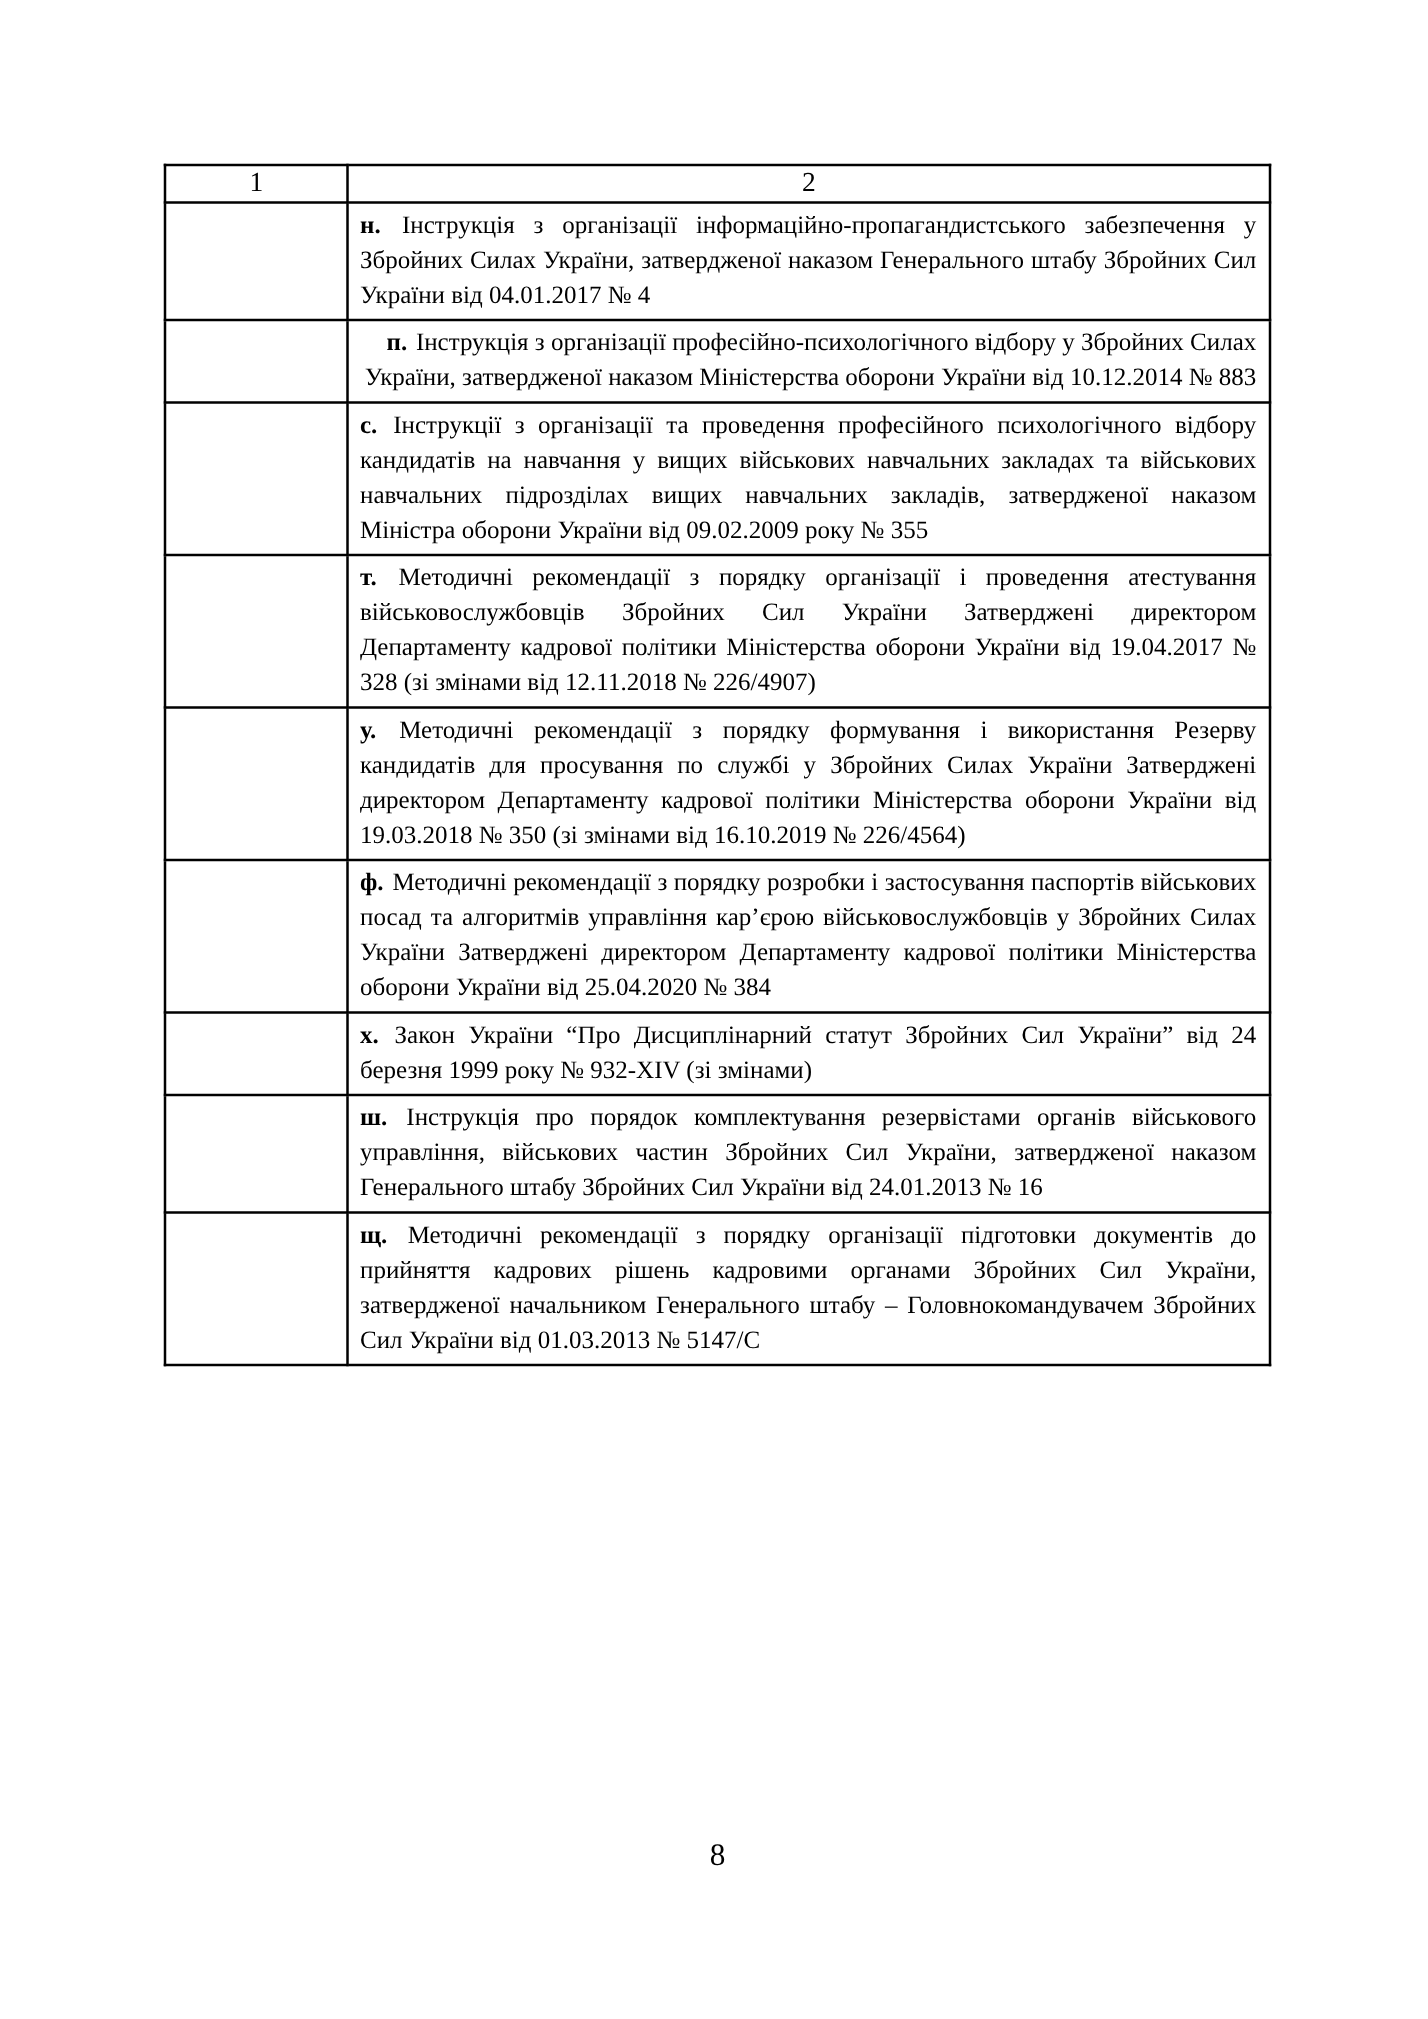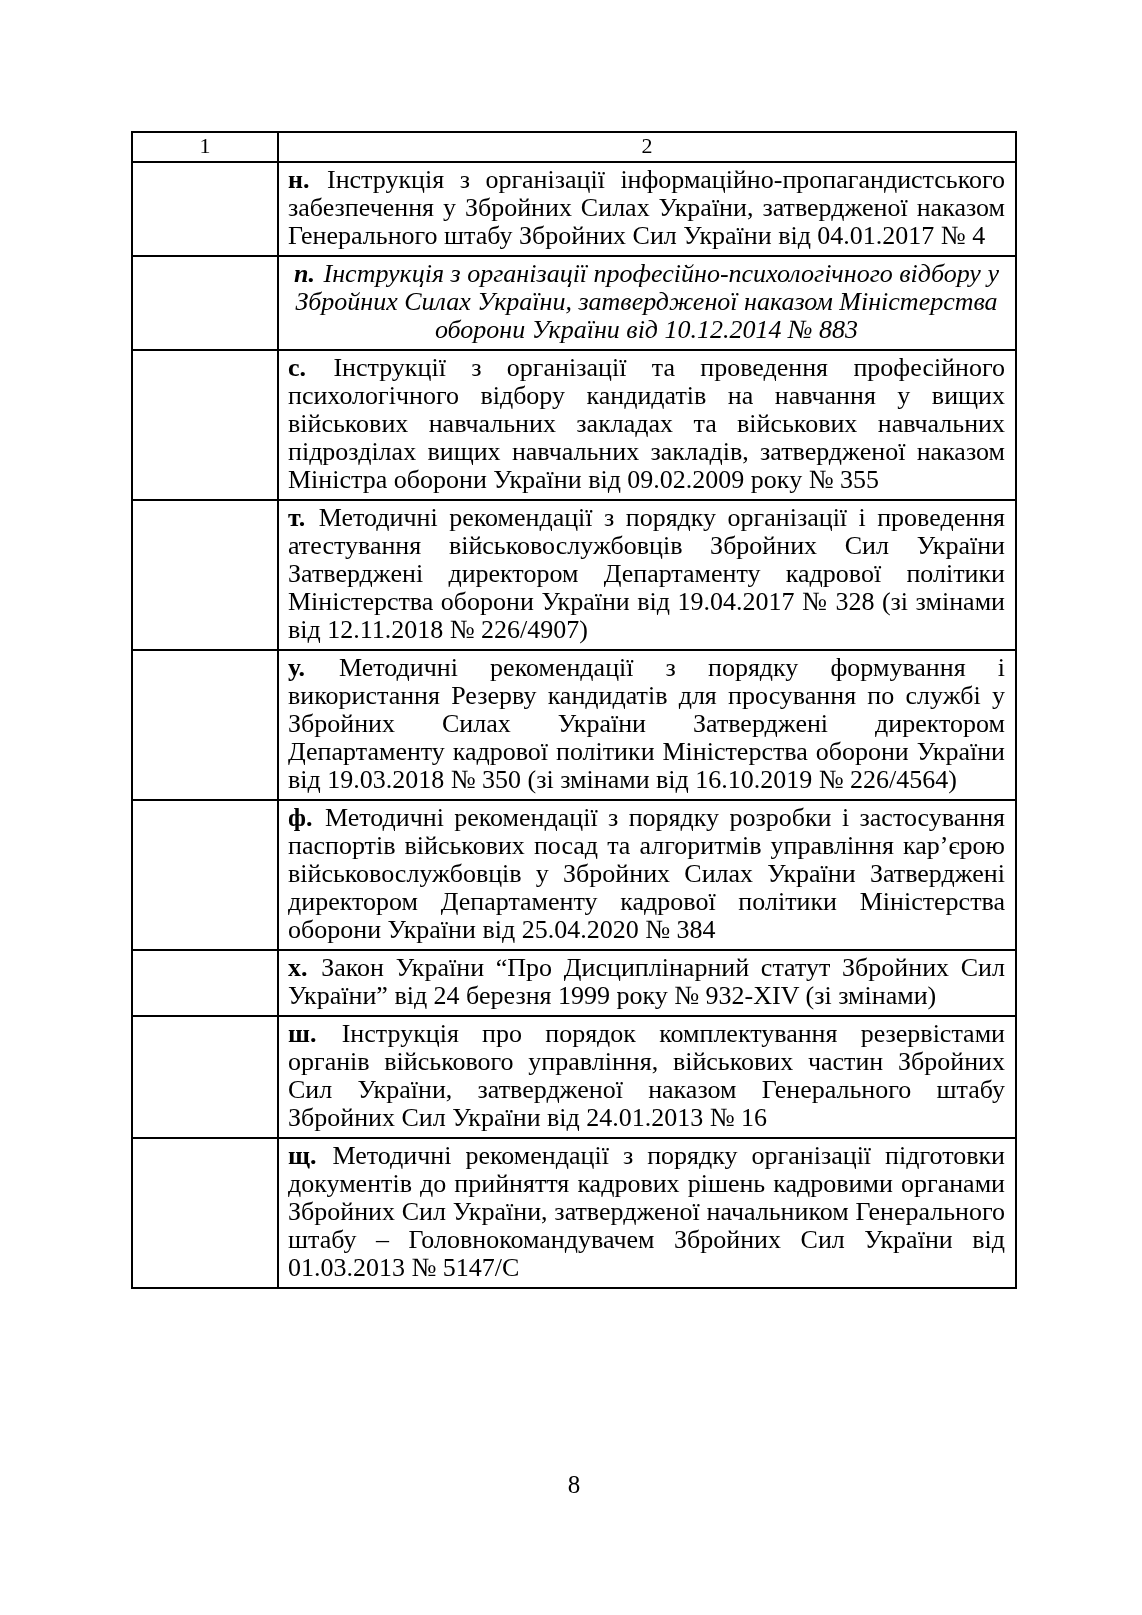--- a/index.html
+++ b/index.html
@@ -33,27 +33,26 @@
     font-size: 22px;
     line-height: 26px;
     text-align: center;
     padding: 0 0 2px 0;
   }
   td.c2 {
     padding: 3px 10px 5px 9px;
   }
   .entry {
     margin: 0;
-    font-size: 26px;
+    font-size: 20px;
     line-height: 28px;
     text-align: justify;
   }
   tr.left .entry {
-    text-align: center;
-    font-style: italic;
+    text-align: right;
   }
   .lbl {
     font-weight: bold;
     margin-right: 2px;
   }
   .page-number {
     position: absolute;
     top: 1470px;
     left: 131px;
     width: 886px;

